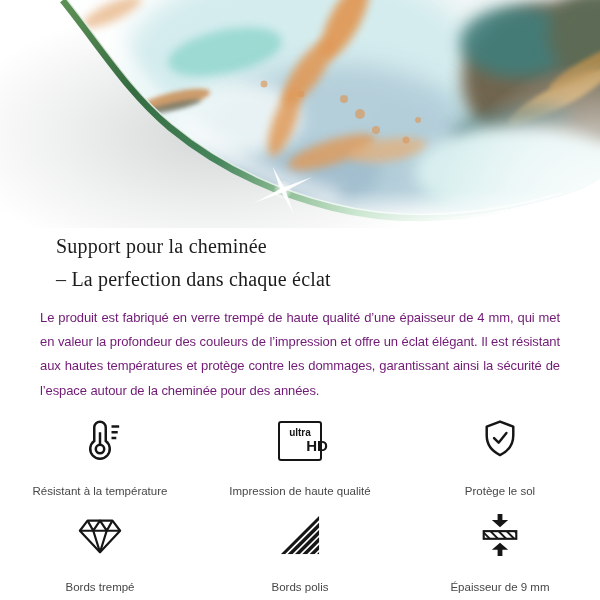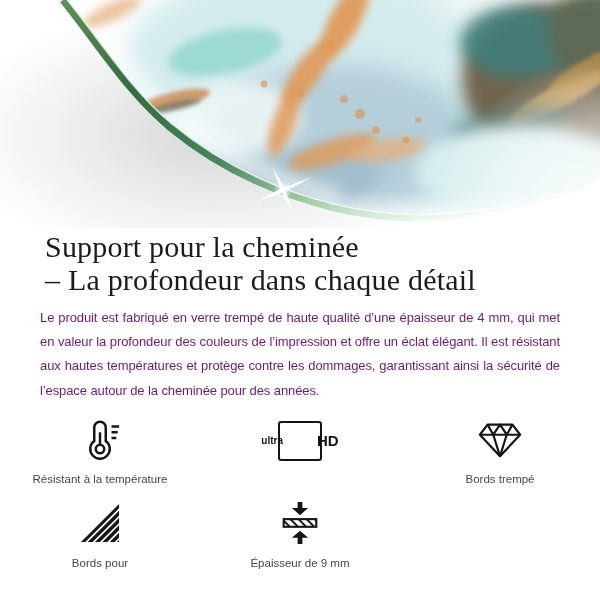--- a/index.html
+++ b/index.html
@@ -4,38 +4,38 @@
 <style>
   html,body{margin:0;padding:0;}
   body{
     width:600px;height:600px;background:#ffffff;overflow:hidden;
     font-family:"Liberation Sans",sans-serif;color:#3e3e3e;
   }
   .hero{display:block}
   .content{padding:0 40px;}
   h1{
     font-family:"Liberation Serif",serif;font-weight:400;
-    font-size:30px;line-height:33px;color:#1c1c1c;
-    margin:2px 5px 10px;letter-spacing:.2px;
+    font-size:20px;line-height:33px;color:#1c1c1c;
+    margin:2px 16px 10px;letter-spacing:.2px;
   }
   .t-line{display:block}
   .desc{
     font-size:13px;line-height:24.2px;letter-spacing:-0.1px;
     text-align:justify;color:#701a75;margin:0 0 12px;
   }
   .features{
     display:grid;grid-template-columns:repeat(3,1fr);
     row-gap:14px;margin-top:2px;
   }
   .feature{display:flex;flex-direction:column;align-items:center;}
   .icon-wrap{height:46px;display:flex;align-items:flex-end;justify-content:center;}
-  .feature-label{font-size:11.5px;color:#474747;margin-top:12px;white-space:nowrap;}
+  .feature-label{font-size:11.5px;color:#474747;margin-top:24px;white-space:nowrap;}
   .uhd-box{
     width:40px;height:36px;border:2.4px solid #151515;border-radius:3px;
-    display:flex;align-items:center;justify-content:center;
+    display:flex;flex-direction:column;align-items:center;justify-content:center;
     color:#151515;background:#fff;
   }
   .uhd-top{font-size:10px;font-weight:bold;line-height:10px;}
   .uhd-bottom{font-size:15px;font-weight:bold;line-height:15px;margin-left:34px;}
 </style>
 </head>
 <body>
 
 <svg class="hero" width="600" height="228" viewBox="0 0 600 228" aria-hidden="true">
   <defs>
@@ -133,21 +133,21 @@
     <circle r="10" fill="url(#sparkGlow)"></circle>
     <path d="M0,-26 L2.3,0 L0,26 L-2.3,0 Z" fill="#ffffff" opacity="0.95"></path>
     <path d="M-32,0 L0,-2.3 L32,0 L0,2.3 Z" fill="#ffffff" opacity="0.95"></path>
     <circle r="2.6" fill="#ffffff"></circle>
   </g>
 </svg>
 
 <div class="content">
   <h1>
     <span class="t-line">Support pour la cheminée</span>
-    <span class="t-line">– La profondeur dans chaque détail</span>
+    <span class="t-line">– La perfection dans chaque éclat</span>
   </h1>
   <p class="desc">Le produit est fabriqué en verre trempé de haute qualité d’une épaisseur de 4 mm, qui met en valeur la profondeur des couleurs de l’impression et offre un éclat élégant. Il est résistant aux hautes températures et protège contre les dommages, garantissant ainsi la sécurité de l’espace autour de la cheminée pour des années.</p>
 </div>
 
 <section class="features">
 
   <div class="feature">
     <div class="icon-wrap">
       <svg width="46" height="46" viewBox="0 0 48 48">
         <g fill="none" stroke="#161616" stroke-width="2.6">
@@ -163,22 +163,32 @@
     <div class="feature-label">Résistant à la température</div>
   </div>
 
   <div class="feature">
     <div class="icon-wrap">
       <div class="uhd-box">
         <span class="uhd-top">ultra</span>
         <span class="uhd-bottom">HD</span>
       </div>
     </div>
-  </div>
-
+    <div class="feature-label">Impression de haute qualité</div>
+  </div>
+
+  <div class="feature">
+    <div class="icon-wrap">
+      <svg width="44" height="44" viewBox="0 0 48 48">
+        <path d="M24,5 L38.5,10.5 V20 C38.5,30.5 32.5,37.5 24,41.5 C15.5,37.5 9.5,30.5 9.5,20 V10.5 Z" fill="none" stroke="#161616" stroke-width="2.7" stroke-linejoin="round"></path>
+        <path d="M17.5,23 L22.5,28 L31,17.5" fill="none" stroke="#161616" stroke-width="2.7" stroke-linecap="round" stroke-linejoin="round"></path>
+      </svg>
+    </div>
+    <div class="feature-label">Protège le sol</div>
+  </div>
 
   <div class="feature">
     <div class="icon-wrap">
       <svg width="46" height="42" viewBox="0 0 48 42">
         <g fill="none" stroke="#161616" stroke-width="2.3" stroke-linejoin="round">
           <path d="M11,5 L37,5 L45,15.5 L24,38 L3,15.5 Z"></path>
           <path d="M3,15.5 H45"></path>
           <path d="M11,5 L17,15.5 L24,5 L31,15.5 L37,5"></path>
           <path d="M17,15.5 L24,38 M31,15.5 L24,38"></path>
         </g>
@@ -198,21 +208,21 @@
         <g clip-path="url(#triClip)" stroke="#161616" stroke-width="3.8">
           <line x1="0" y1="50" x2="50" y2="0"></line>
           <line x1="8" y1="50" x2="50" y2="8"></line>
           <line x1="16" y1="50" x2="50" y2="16"></line>
           <line x1="24" y1="50" x2="50" y2="24"></line>
           <line x1="32" y1="50" x2="50" y2="32"></line>
           <line x1="40" y1="50" x2="50" y2="40"></line>
         </g>
       </svg>
     </div>
-    <div class="feature-label">Bords pour</div>
+    <div class="feature-label">Bords polis</div>
   </div>
 
   <div class="feature">
     <div class="icon-wrap">
       <svg width="46" height="46" viewBox="0 0 48 48">
         <defs>
           <pattern id="hatch" width="6" height="6" patternUnits="userSpaceOnUse" patternTransform="rotate(-45)">
             <rect width="6" height="6" fill="#ffffff"></rect>
             <line x1="0" y1="0" x2="0" y2="6" stroke="#161616" stroke-width="4"></line>
           </pattern>

